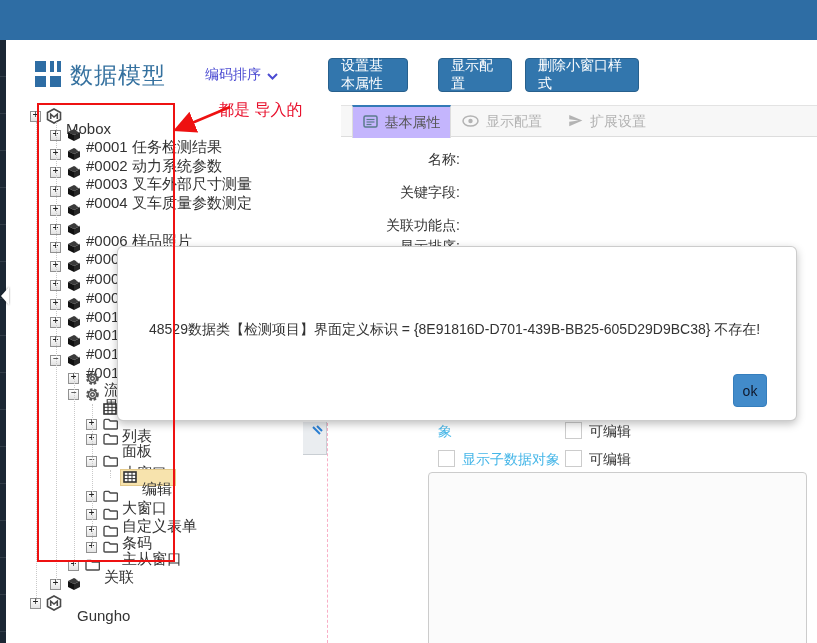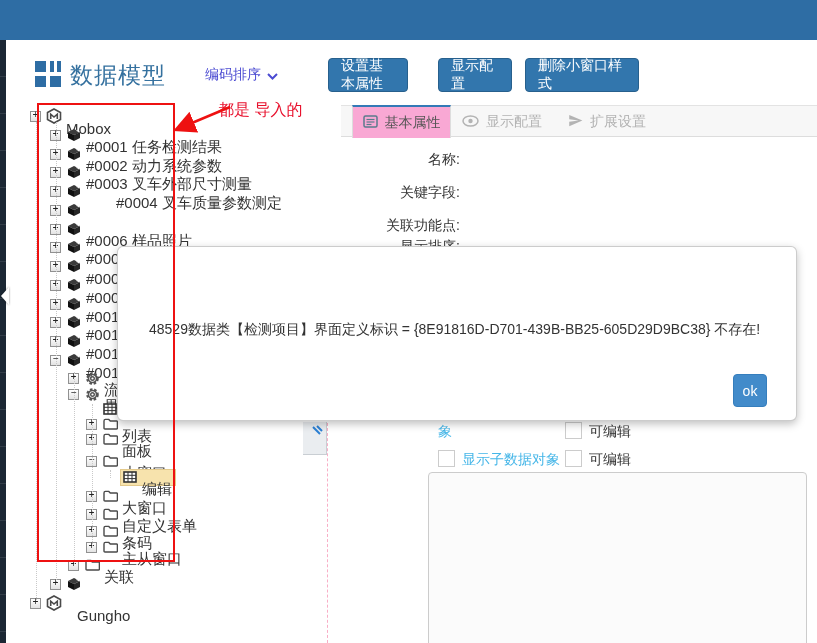--- a/index.html
+++ b/index.html
@@ -47,21 +47,21 @@
     font-size:10px;line-height:8px;text-align:center;color:#222;
     font-family:"Liberation Mono","DejaVu Sans Mono",monospace;cursor:pointer;}
   .tree-ico{position:absolute;width:16px;height:16px;display:flex;align-items:center;justify-content:center;}
   .sel-wrap{background:#f7e3ad;border:1px solid #e3c98b;padding:0 3px 0 1px;display:flex;align-items:center;height:17px;box-sizing:border-box;}
   .guide{position:absolute;width:0;border-left:1px dotted #c9c9c9;z-index:1;}
 
   
   #tabbar{left:341px;top:105px;width:476px;height:32px;background:#f7f7f7;
     border-top:1px solid #e3e3e3;border-bottom:1px solid #ddd;box-sizing:border-box;z-index:1;}
   .tab{position:absolute;top:105px;height:33px;display:flex;align-items:center;gap:7px;font-size:14px;z-index:2;cursor:pointer;}
-  #tab-basic{left:352px;width:99px;background:#f9a8d4;border-left:1px solid #ddd;border-right:1px solid #ddd;
+  #tab-basic{left:352px;width:99px;background:#c4b5fd;border-left:1px solid #ddd;border-right:1px solid #ddd;
     border-top:2px solid #337ab7;box-sizing:border-box;color:#555;justify-content:center;}
   #tab-display{left:462px;color:#b3b3b3;}
   #tab-extend{left:568px;color:#b3b3b3;}
 
   .form-label{position:absolute;width:140px;text-align:right;font-size:14px;color:#333;z-index:1;}
   #label-name{left:320px;top:151px;}
   #label-key{left:320px;top:184px;}
   #label-func{left:320px;top:217px;}
   #label-clipped{left:320px;top:238px;}
 
@@ -79,21 +79,21 @@
   #grip-box svg{position:absolute;right:3px;top:2px;}
 
   
   #dialog{left:117px;top:246px;width:680px;height:175px;background:#fff;border:1px solid rgba(0,0,0,.2);
     border-radius:6px;box-shadow:0 3px 9px rgba(0,0,0,.25);box-sizing:border-box;z-index:10;}
   #dialog-header{position:absolute;left:0;top:0;right:0;height:49px;border-bottom:1px solid #e5e5e5;}
   #dialog-title{position:absolute;left:31px;top:15px;font-size:15px;font-weight:bold;color:#333;display:flex;align-items:center;gap:6px;}
   #dialog-close{position:absolute;right:16px;top:8px;font-size:22px;color:#bcbcbc;cursor:pointer;line-height:22px;}
   #dialog-message{position:absolute;left:31px;top:74px;right:20px;font-size:14px;color:#333;}
   #dialog-ok{position:absolute;right:29px;top:127px;width:34px;height:33px;background:#428bca;border:1px solid #357ebd;
-    border-radius:4px;color:#ffffff;font-size:14px;display:flex;align-items:center;justify-content:center;box-sizing:border-box;cursor:pointer;}
+    border-radius:4px;color:#0f172a;font-size:14px;display:flex;align-items:center;justify-content:center;box-sizing:border-box;cursor:pointer;}
 
   
   #red-rect{left:37px;top:103px;width:138px;height:459px;border:2px solid #ee1111;box-sizing:border-box;z-index:20;pointer-events:none;}
   #anno-text{left:218px;top:100px;font-size:16px;color:#e8112d;z-index:20;}
   #anno-arrow{left:160px;top:100px;z-index:20;pointer-events:none;}
 </style>
 </head>
 <body>
 
 <div class="abs" id="topbar"></div>
@@ -182,21 +182,21 @@
             <polygon points="1,4 7,7 7,13 1,10" fill="#101010"></polygon>
             <polygon points="13,4 7,7 7,13 13,10" fill="#262626"></polygon>
             <polygon points="9.5,1.8 12.5,3.3 12.5,4.6 9.5,3.1" fill="#fff"></polygon>
           </svg>
         </span>
         <span class="tree-label">#0003 叉车外部尺寸测量</span>
       </span>
     </div>
     <div class="tree-row" style="top: 82px; left: 0px;">
       <span class="expander" style="position: absolute; left: 50px;">+</span>
-      <span style="position: absolute; left: 66px; display: flex; align-items: center; gap: 30px;">
+      <span style="position: absolute; left: 66px; display: flex; align-items: center;">
         <span class="tree-ico" style="position: static;">
           <svg width="14" height="14" viewBox="0 0 14 14">
             <polygon points="7,1 13,4 7,7 1,4" fill="#3a3a3a"></polygon>
             <polygon points="1,4 7,7 7,13 1,10" fill="#101010"></polygon>
             <polygon points="13,4 7,7 7,13 13,10" fill="#262626"></polygon>
             <polygon points="9.5,1.8 12.5,3.3 12.5,4.6 9.5,3.1" fill="#fff"></polygon>
           </svg>
         </span>
         <span class="tree-label">#0004 叉车质量参数测定</span>
       </span>

